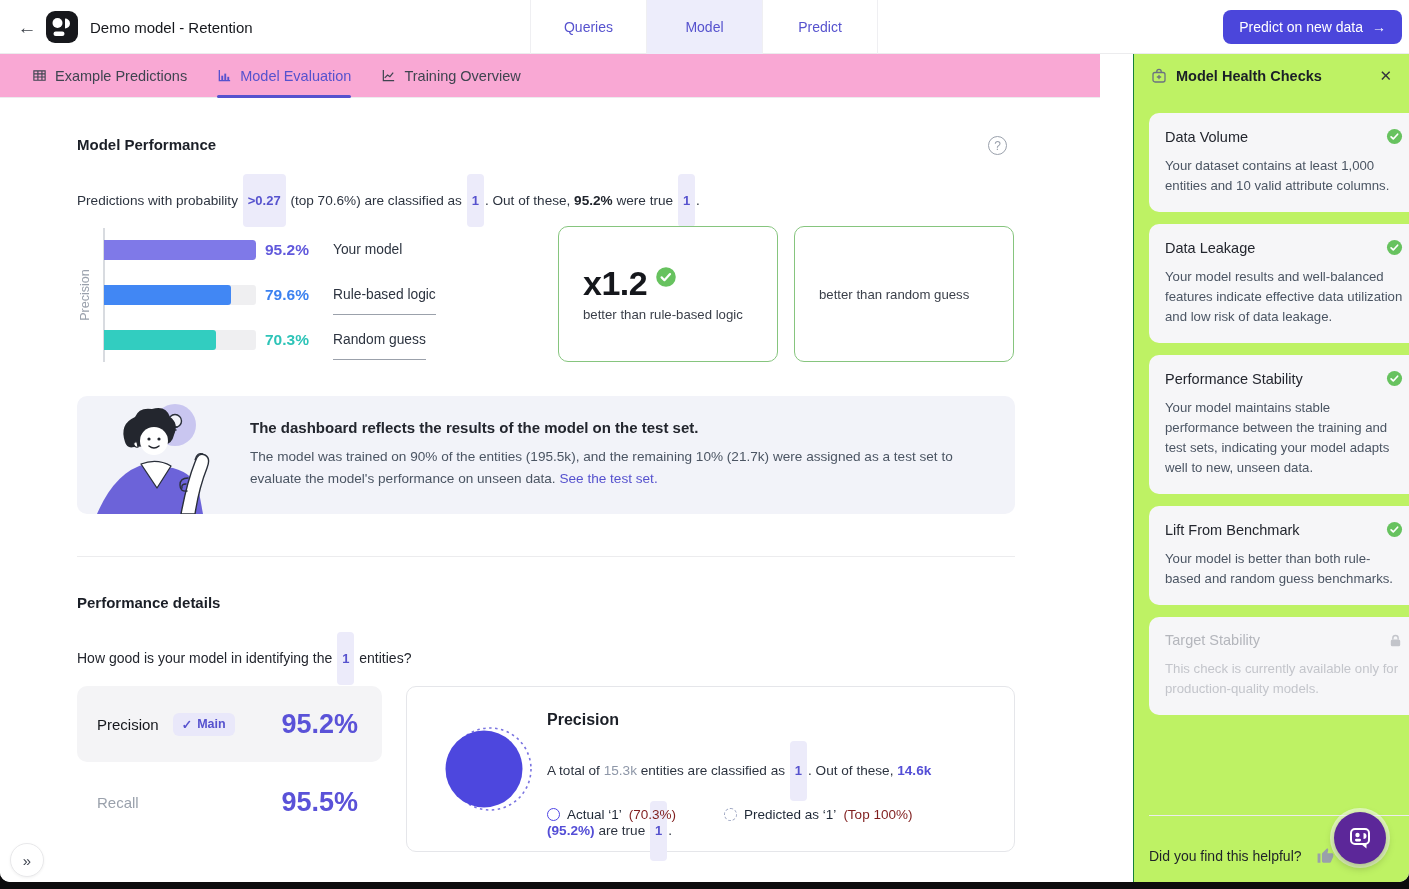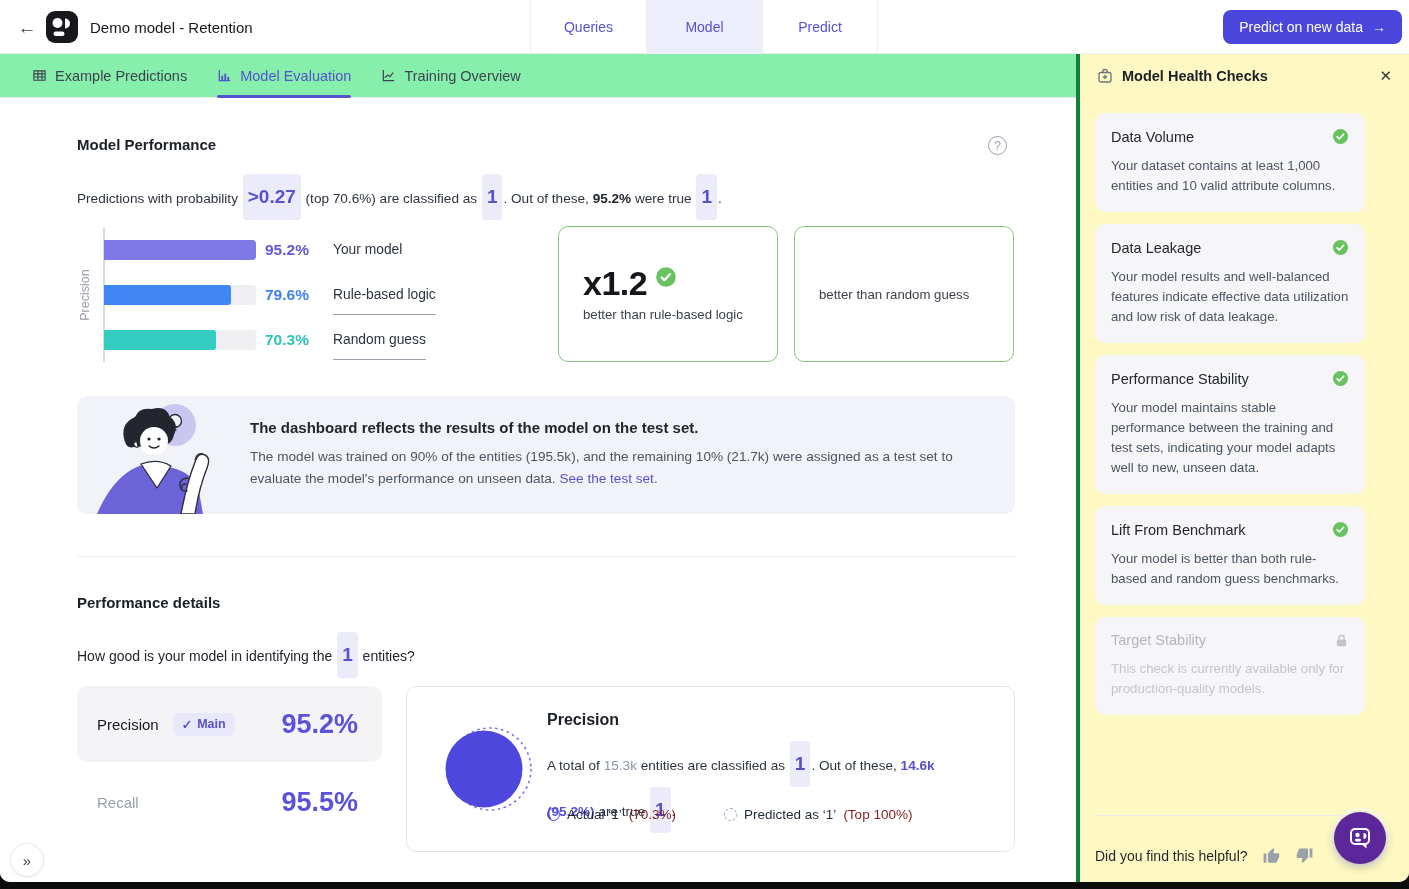--- a/index.html
+++ b/index.html
@@ -12,31 +12,31 @@
   .back-btn { position:absolute; left:14px; top:15px; width:26px; height:26px; font-size:19px; color:#3a3f47; display:flex; align-items:center; justify-content:center; cursor:pointer; }
   .logo { position:absolute; left:44px; top:9px; }
   .doc-title { position:absolute; left:90px; top:19px; font-size:15px; font-weight:500; color:#16181d; }
   .top-tabs { position:absolute; left:530px; top:0; height:54px; display:flex; }
   .top-tab { width:116px; height:100%; display:flex; align-items:center; justify-content:center; font-size:14px; color:#5652CE; border-left:1px solid #efeff2; cursor:pointer; }
   .top-tab:last-child { border-right:1px solid #efeff2; }
   .top-tab.active { background:#EDEDFB; }
   .cta-btn { position:absolute; right:7px; top:10px; height:34px; padding:4px 16px; background:#4B46DB; color:#fff; font-size:14px; border:none; border-radius:8px; display:flex; align-items:center; gap:9px; cursor:pointer; }
 
   
-  .subtab-bar { position:absolute; left:0; top:54px; width:1100px; height:44px; background:#86efac; border-bottom:1px solid #ececee; display:flex; align-items:stretch; padding-left:32px; gap:30px; z-index:4; }
+  .subtab-bar { position:absolute; left:0; top:54px; width:1100px; height:44px; background:#f9a8d4; border-bottom:1px solid #ececee; display:flex; align-items:stretch; padding-left:32px; gap:30px; z-index:4; }
   .subtab { position:relative; display:flex; align-items:center; gap:8px; font-size:14.5px; color:#3f4450; cursor:pointer; }
   .subtab.active { color:#5652CE; font-weight:500; }
   .subtab.active::after { content:""; position:absolute; left:0; right:0; bottom:-1px; height:3px; background:#5652CE; border-radius:3px; }
 
   
   .main { position:absolute; left:0; top:98px; width:1100px; bottom:0; background:#fff; }
   .sec-title { position:absolute; left:77px; font-size:15px; font-weight:600; color:#1b1f27; }
   .help-icon { position:absolute; left:988px; top:38px; width:19px; height:19px; border:1.4px solid #9aa1ac; border-radius:50%; color:#9aa1ac; font-size:12px; display:flex; align-items:center; justify-content:center; cursor:pointer; }
   .summary { position:absolute; left:77px; top:76px; font-size:13.6px; color:#2d3440; }
-  .vbadge { display:inline-block; background:#ECEBFA; color:#5652CE; font-weight:600; font-size:19px; border-radius:4px; padding:12px 5px; margin:0 1px; }
+  .vbadge { display:inline-block; background:#ECEBFA; color:#5652CE; font-weight:600; font-size:13px; border-radius:4px; padding:19px 5px; margin:0 1px; }
   .bold-dark { font-weight:700; color:#20242c; }
 
   
   .chart { position:absolute; left:77px; top:128px; width:400px; height:140px; }
   .chart-axis { position:absolute; left:26px; top:2px; width:1.5px; height:134px; background:#d8dbe0; }
   .chart-ylab { position:absolute; left:-47px; top:62px; width:110px; text-align:center; transform:rotate(-90deg); font-size:12.5px; color:#9aa1ac; }
   .bar-row { position:absolute; left:0; height:20px; width:100%; }
   .bar-track { position:absolute; left:27px; top:0; width:152px; height:20px; background:#efeff1; border-radius:0 3px 3px 0; overflow:hidden; }
   .bar-fill { height:100%; border-radius:0 3px 3px 0; }
   .bar-pct { position:absolute; left:188px; top:1px; font-size:15.5px; font-weight:700; }
@@ -79,21 +79,21 @@
   .legend { position:absolute; left:140px; top:120px; display:flex; gap:48px; align-items:center; }
   .legend-item { display:flex; align-items:center; gap:7px; font-size:13.5px; color:#1f2937; }
   .legend-dot { width:13px; height:13px; border-radius:50%; }
   .legend-dot.solid { border:1.6px solid #4F46E5; }
   .legend-dot.dashed { border:1.6px dashed #9aa3c0; }
   .legend-paren { color:#7f1d1d; }
 
   .collapse-btn { position:absolute; left:10px; top:843px; width:34px; height:34px; border-radius:50%; background:#fff; border:1px solid #e8e8ea; box-shadow:0 1px 3px rgba(0,0,0,.06); display:flex; align-items:center; justify-content:center; font-size:15px; color:#3f4450; cursor:pointer; z-index:6; }
 
   
-  .sidebar { position:absolute; top:54px; right:0; width:333px; bottom:0; background:#fef9c3; border-left:4px solid #15803d; z-index:4; }
+  .sidebar { position:absolute; top:54px; right:0; width:276px; bottom:0; background:#bef264; border-left:1px solid #15803d; z-index:4; }
   .sb-header { height:44px; display:flex; align-items:center; gap:9px; padding:0 17px; }
   .sb-title { font-size:14.5px; font-weight:600; color:#1b1f27; }
   .sb-close { margin-left:auto; font-size:15px; color:#33363c; cursor:pointer; }
   .sb-cards { position:absolute; left:15px; top:59px; width:270px; }
   .hc-card { background:#F6F6F8; border-radius:10px; padding:15px 16px 16px; margin-bottom:12px; }
   .hc-head { display:flex; align-items:center; justify-content:space-between; }
   .hc-title { font-size:14.5px; color:#23262e; }
   .hc-body { margin-top:11px; font-size:13.2px; line-height:20px; color:#4b5563; }
   .hc-card.locked .hc-title { color:#b4b6bc; }
   .hc-card.locked .hc-body { color:#c3c5cb; }

